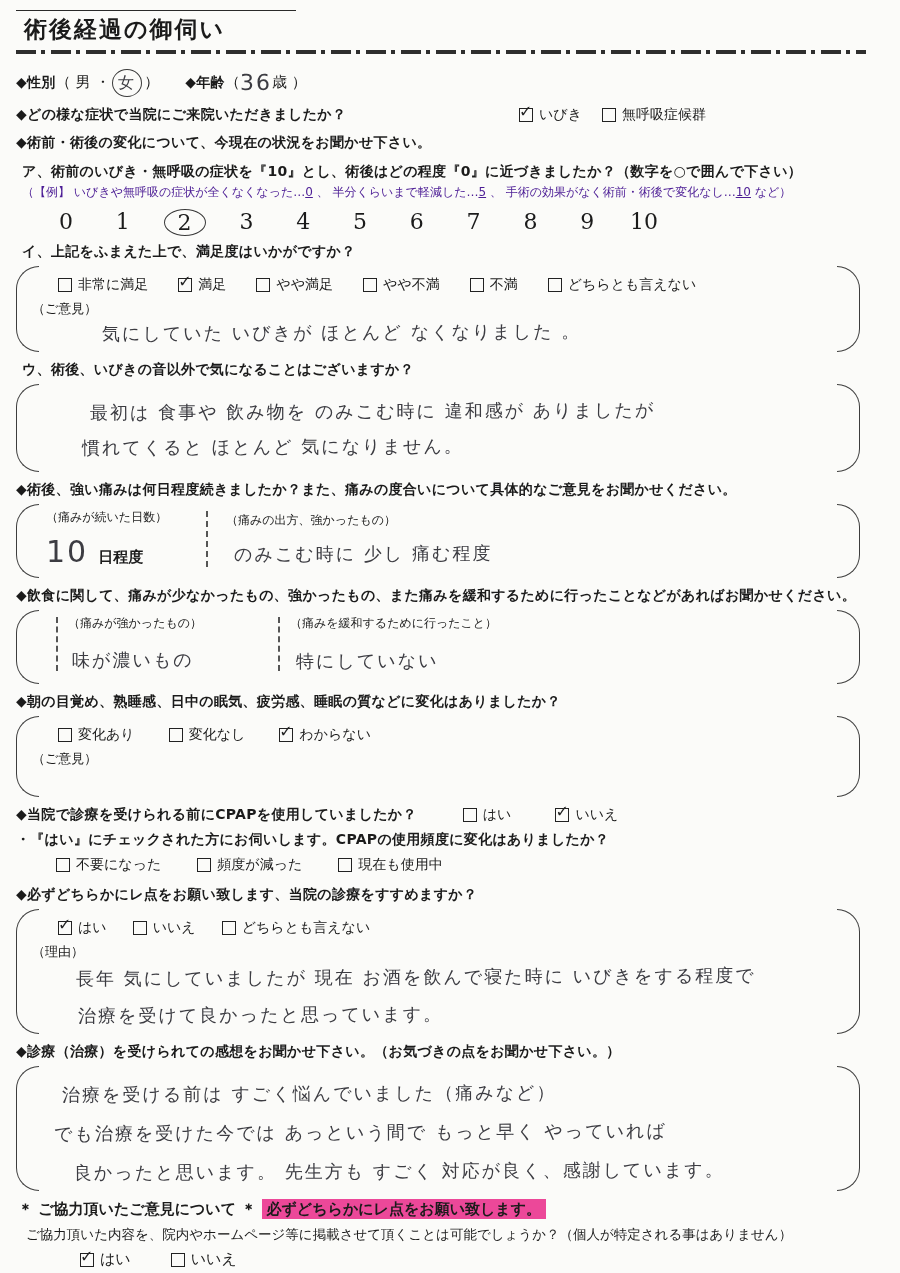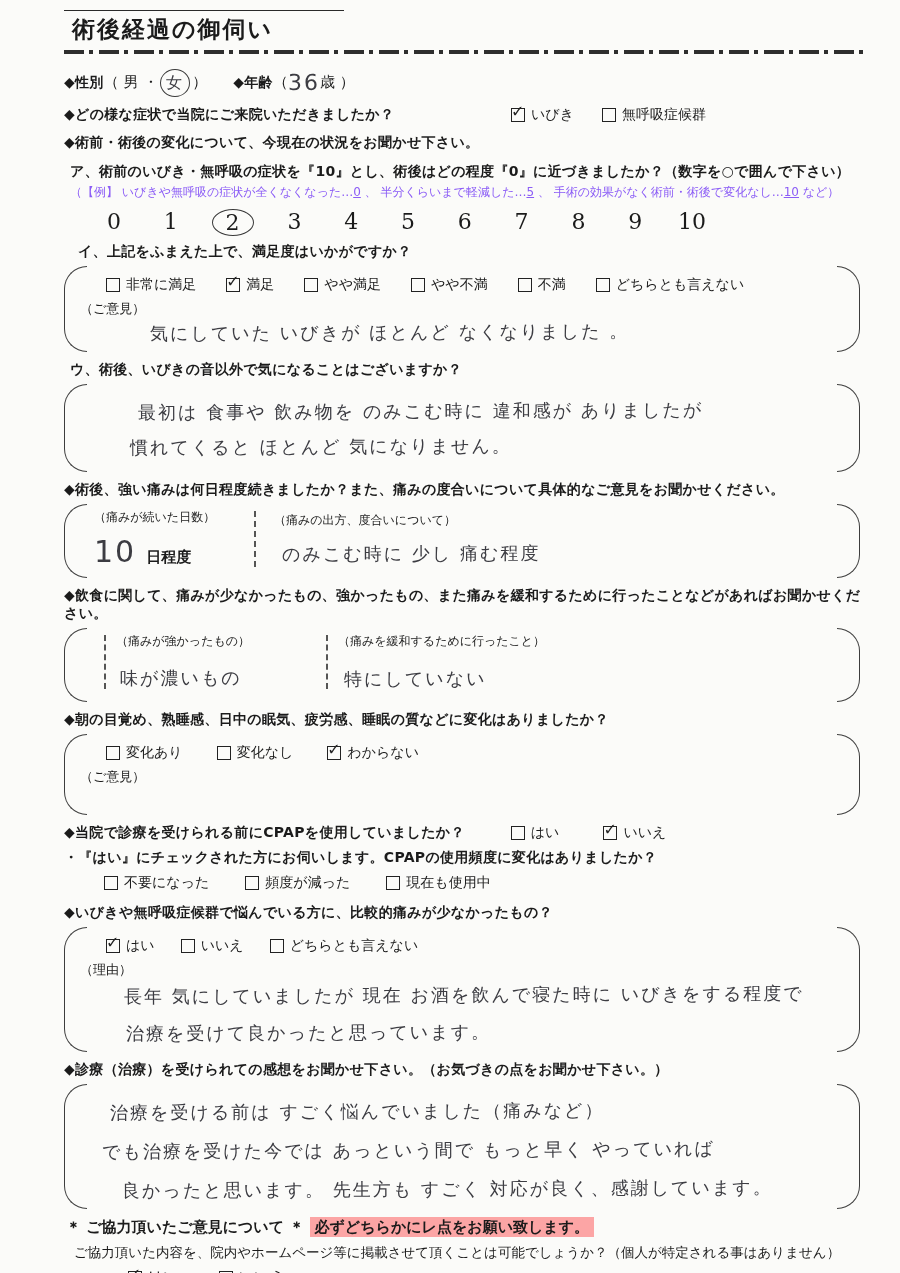--- a/index.html
+++ b/index.html
@@ -2,21 +2,21 @@
 <html><head>
 <meta charset="utf-8">
 <style>
   html,body{margin:0;padding:0}
   body{
     width:900px;height:1273px;overflow:hidden;
     background:#fbfbf9;
     font-family:"DejaVu Sans","Liberation Sans",sans-serif;
     color:#1b1b1b;
   }
-  .page{box-sizing:border-box;width:900px;height:1273px;padding:8px 34px 0 64px;position:relative}
+  .page{box-sizing:border-box;width:900px;height:1273px;padding:8px 34px 0 16px;position:relative}
   .topline{border-top:1.5px solid #2a2a2a;width:280px;margin:2px 0 0 0}
   .title{font-size:23px;font-weight:bold;letter-spacing:2px;margin:3px 0 5px 8px}
   .dashrule{height:4px;margin:0 0 12px 0;
     background:repeating-linear-gradient(90deg,#2e2e2e 0 20px,transparent 20px 25px,#2e2e2e 25px 29px,transparent 29px 35px);}
   .row{display:flex;align-items:center}
   .q{font-size:14px;font-weight:600;letter-spacing:.3px}
   .q2{font-size:14px;font-weight:600;letter-spacing:.3px}
   .small{font-size:12px;color:#222}
   .u{text-decoration:underline}
   .sec{margin-bottom:7px}
@@ -30,31 +30,31 @@
   .bbox::before{content:"";position:absolute;left:0;top:0;bottom:0;width:22px;
     border:1.6px solid #3d3d3d;border-right:0;border-radius:24px 0 0 24px}
   .bbox::after{content:"";position:absolute;right:6px;top:0;bottom:0;width:22px;
     border:1.6px solid #3d3d3d;border-left:0;border-radius:0 24px 24px 0}
   .bbox .cbrow{margin-left:12px}
   
   .hw{font-size:18px;color:#3c3c42;letter-spacing:2px;line-height:1.5;transform:rotate(-.3deg)}
   .hw-big{font-size:30px;color:#3c3c42;letter-spacing:2px}
   .comment-label{font-size:13px;margin:6px 0 0 -14px}
   
-  .ex-line{font-size:12px;margin:3px 0 0 6px;color:#8b5cf6}
+  .ex-line{font-size:12px;margin:3px 0 0 6px;color:#4c1d95}
   .scale{display:flex;justify-content:space-between;width:610px;margin:8px 0 6px 34px;
     font-size:22px;font-family:"DejaVu Serif","Liberation Serif",serif}
   .scale span{min-width:32px;text-align:center}
   .circled{border:1.7px solid #3a3a3a;border-radius:50%}
   span.circled{display:inline-block;padding:0 4px}
   .g-circled{display:inline-block;border:1.6px solid #3a3a3a;border-radius:50%;padding:1px 5px;margin:0 2px}
   
   .grid{display:flex;align-items:center}
   .vdash{border-left:2px dashed #555;margin:2px 10px;align-self:stretch}
-  .hl{background:#fca5a5;padding:1px 5px}
+  .hl{background:#ec4899;padding:1px 5px}
   .note{font-size:15px;font-weight:bold;margin:8px 0 0 2px}
   .indent1{margin-left:0}
 </style>
 </head>
 <body>
 
 <div class="page">
 
   <div class="topline"></div>
   <div class="title">術後経過の御伺い</div>
@@ -66,21 +66,21 @@
     <span class="g-circled hw" style="font-size:16px">女</span>
     <span>）</span>
     <span class="q" style="margin-left:26px">◆年齢</span>
     <span>（</span>
     <span class="hw" style="font-size:22px">36</span>
     <span>歳 ）</span>
   </div>
 
   <div class="sec row" style="justify-content:space-between;align-items:flex-end;margin-top:6px">
     <span class="q">◆どの様な症状で当院にご来院いただきましたか？</span>
-    <span class="row" style="gap:28px;font-size:14px;margin-right:160px">
+    <span class="row" style="gap:20px;font-size:14px;margin-right:160px">
       <span class="cb checked">
         <span class="box"></span>
         <span>いびき</span>
       </span>
       <span class="cb">
         <span class="box"></span>
         <span>無呼吸症候群</span>
       </span>
     </span>
   </div>
@@ -100,21 +100,21 @@
       <span>5</span>
       <span>6</span>
       <span>7</span>
       <span>8</span>
       <span>9</span>
       <span>10</span>
     </div>
   </div>
 
   <div class="sec">
-    <div class="q2" style="margin-left:14px">イ、上記をふまえた上で、満足度はいかがですか？</div>
+    <div class="q2" style="margin-left:6px">イ、上記をふまえた上で、満足度はいかがですか？</div>
     <div class="bbox" style="min-height:72px">
       <div class="cbrow">
         <span class="cb">
             <span class="box"></span>
             <span>非常に満足</span>
           </span>
         <span class="cb checked">
             <span class="box"></span>
             <span>満足</span>
           </span>
@@ -154,21 +154,21 @@
       <div class="grid">
         <div style="width:150px">
           <div class="small">（痛みが続いた日数）</div>
           <div class="row" style="gap:10px;margin-top:8px">
             <span class="hw-big">10</span>
             <span style="font-size:15px;font-weight:bold;margin-top:12px">日程度</span>
           </div>
         </div>
         <div class="vdash"></div>
         <div style="flex:1;padding-left:8px">
-          <div class="small">（痛みの出方、度合いについて）</div>
+          <div class="small">（痛みの出方、強かったもの）</div>
           <div class="hw" style="margin:10px 0 0 8px">のみこむ時に 少し 痛む程度</div>
         </div>
       </div>
     </div>
   </div>
 
   <div class="sec">
     <div class="q">◆飲食に関して、痛みが少なかったもの、強かったもの、また痛みを緩和するために行ったことなどがあればお聞かせください。</div>
     <div class="bbox" style="min-height:62px">
       <div class="grid">
@@ -233,21 +233,21 @@
           <span>頻度が減った</span>
         </span>
       <span class="cb">
           <span class="box"></span>
           <span>現在も使用中</span>
         </span>
     </div>
   </div>
 
   <div class="sec" style="margin-top:12px">
-    <div class="q">◆いびきや無呼吸症候群で悩んでいる方に、比較的痛みが少なかったもの？</div>
+    <div class="q">◆必ずどちらかにレ点をお願い致します、当院の診療をすすめますか？</div>
     <div class="bbox" style="min-height:102px">
       <div class="cbrow" style="gap:26px">
         <span class="cb checked">
             <span class="box"></span>
             <span>はい</span>
           </span>
         <span class="cb">
             <span class="box"></span>
             <span>いいえ</span>
           </span>

